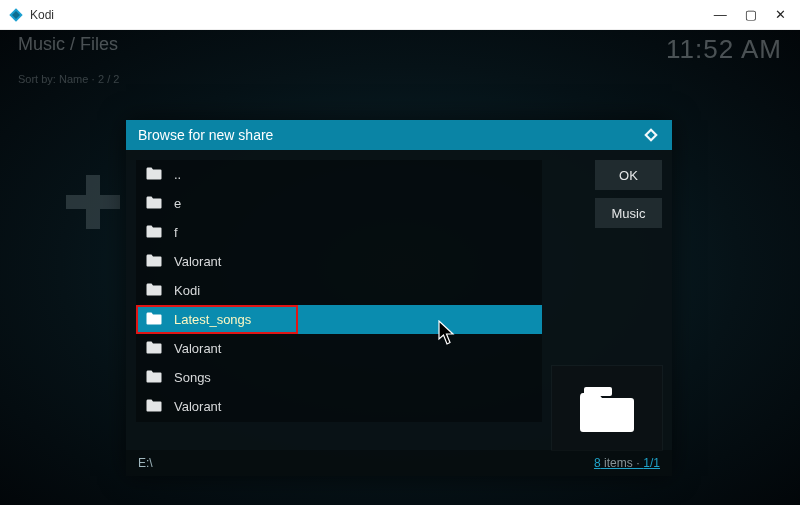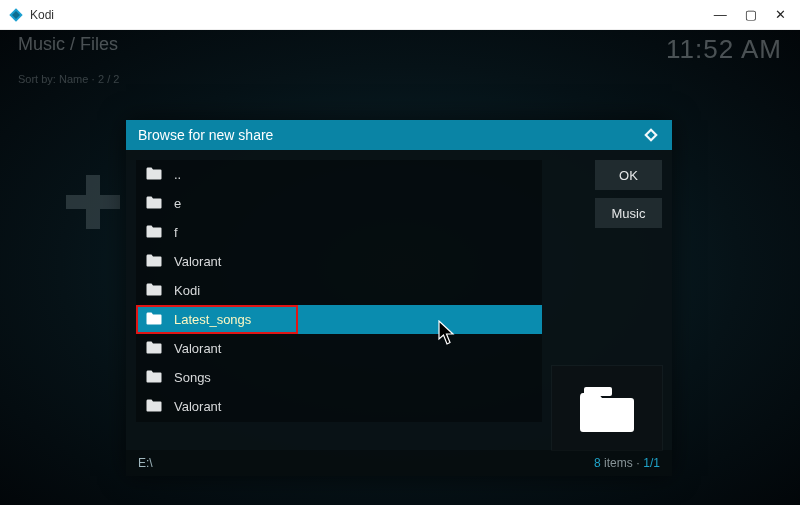--- a/index.html
+++ b/index.html
@@ -105,21 +105,21 @@
   .big-folder-icon { width: 58px; height: 50px; }
 
   .dialog-footer {
     position: absolute; left: 0; right: 0; bottom: 0;
     height: 26px;
     display: flex; align-items: center; justify-content: space-between;
     padding: 0 12px;
     color: #9fb6bd; font-size: 12px;
     background: rgba(0,0,0,0.25);
   }
-  .footer-count { color: #1fa3c9; }
+  .footer-count { color: #1fa3c9; text-decoration: underline; }
   .footer-count .muted { color: #889498; }
 
   .highlight-wrap { position: absolute; pointer-events: none; }
 
   .cursor-arrow {
     position: absolute;
     left: 438px; top: 290px;
     width: 20px; height: 26px;
     pointer-events: none;
     z-index: 50;

